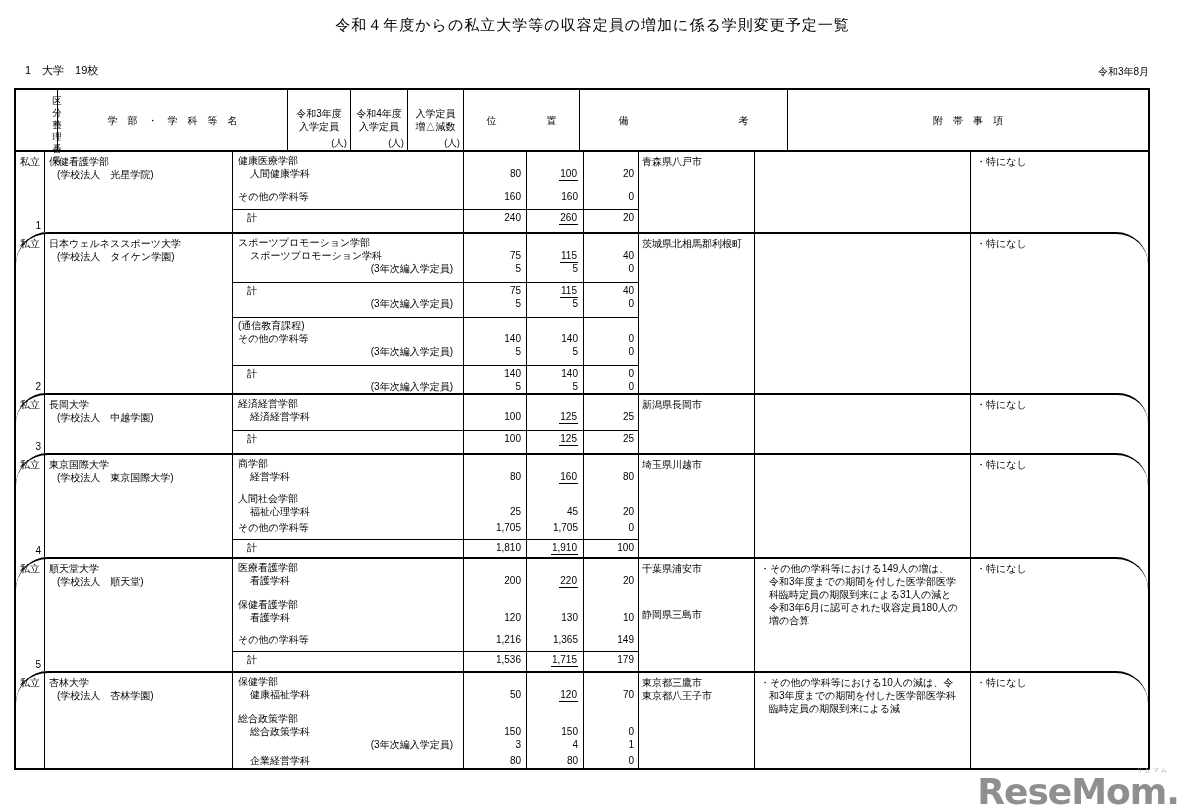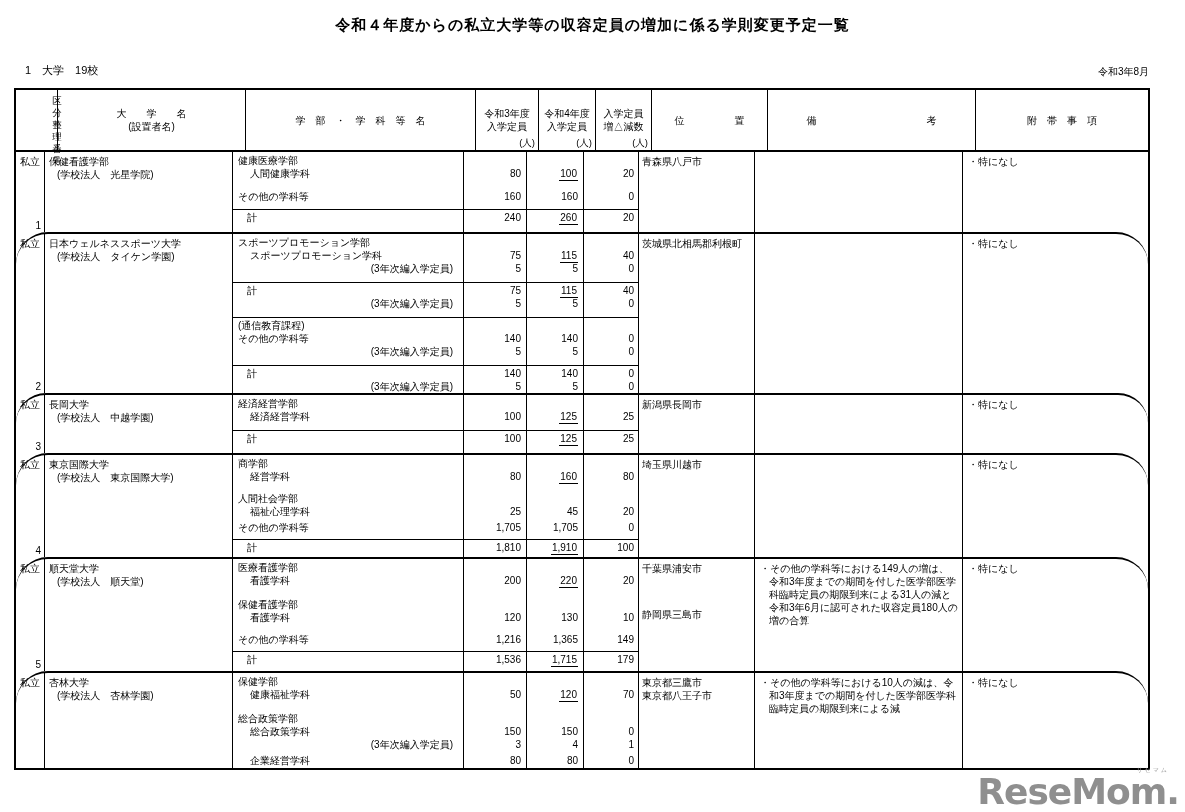--- a/index.html
+++ b/index.html
@@ -1,19 +1,19 @@
 <!DOCTYPE html>
 <html><head>
 <meta charset="utf-8">
 <style>
   html,body{margin:0;padding:0;background:#fff;}
   .page{position:relative;width:1185px;height:812px;background:#ffffff;overflow:hidden;
         font-family:"Liberation Sans",sans-serif;color:#000;}
   .doc-title{position:absolute;top:16px;left:0;right:0;text-align:center;
-             font-size:15px;font-weight:bold;letter-spacing:1px;}
+             font-size:15px;font-weight:normal;letter-spacing:1px;}
   .count-label{position:absolute;top:63px;left:25px;font-size:11px;}
   .date-label{position:absolute;top:65px;right:36px;font-size:10px;}
 
   .tbl{position:absolute;left:14px;top:88px;width:1136px;height:682px;
        border:2px solid #000;box-sizing:border-box;display:flex;flex-direction:column;
        font-size:10px;line-height:13px;overflow:hidden;background:#fff;}
 
   
   .thead{display:flex;border-bottom:2px solid #000;height:62px;flex:none;box-sizing:border-box;}
   .hc{border-left:1px solid #000;box-sizing:border-box;position:relative;display:flex;
@@ -57,21 +57,21 @@
   .cn.subj{padding-left:17px;}
   .cn.total{padding-left:14px;}
   .cn.transfer{text-align:right;padding-right:10px;padding-left:0;}
   .cv{text-align:right;padding-right:5px;box-sizing:border-box;}
   .u-line{display:inline-block;border-bottom:1px solid #000;line-height:12px;padding:0 1px;}
 
   .c-loc{width:116px;padding:3px 2px 16px 3px;}
   .loc-line{line-height:13px;}
   .c-rem{width:208px;padding:3px 4px 0 5px;}
   .rem-text{padding-left:9px;text-indent:-9px;line-height:13px;}
-  .c-note{flex:1;padding:3px 4px 0 5px;}
+  .c-note{flex:1;padding:3px 4px 0 5px;margin-left:8px;}
 
   
   .logo{position:absolute;right:6px;bottom:2px;text-align:right;color:#8f8f8f;line-height:1;}
   .logo-ruby{display:block;font-size:6px;letter-spacing:2px;margin:0 10px 1px 0;color:#9a9a9a;}
   .logo-main{font-size:36px;font-weight:bold;letter-spacing:-1px;
              font-family:"DejaVu Sans",sans-serif;}
 </style>
 </head>
 <body>
 
@@ -82,24 +82,20 @@
   <div class="date-label">令和3年8月</div>
 
   <div class="tbl">
     <div class="thead">
       <div class="hc hc-cat w-cat">
         <span>区分</span>
         <span>
           <span style="display:block;">整理</span>
           <span style="display:block;">番号</span>
         </span>
-      </div>
-      <div class="hc w-univ">
-        <span>大　　学　　名</span>
-        <span>(設置者名)</span>
       </div>
       <div class="hc w-dept">
         <span>学　部　・　学　科　等　名</span>
       </div>
       <div class="hc w-r3">
         <span>令和3年度</span>
         <span>入学定員</span>
         <span class="unit">(人)</span>
       </div>
       <div class="hc w-r4">

